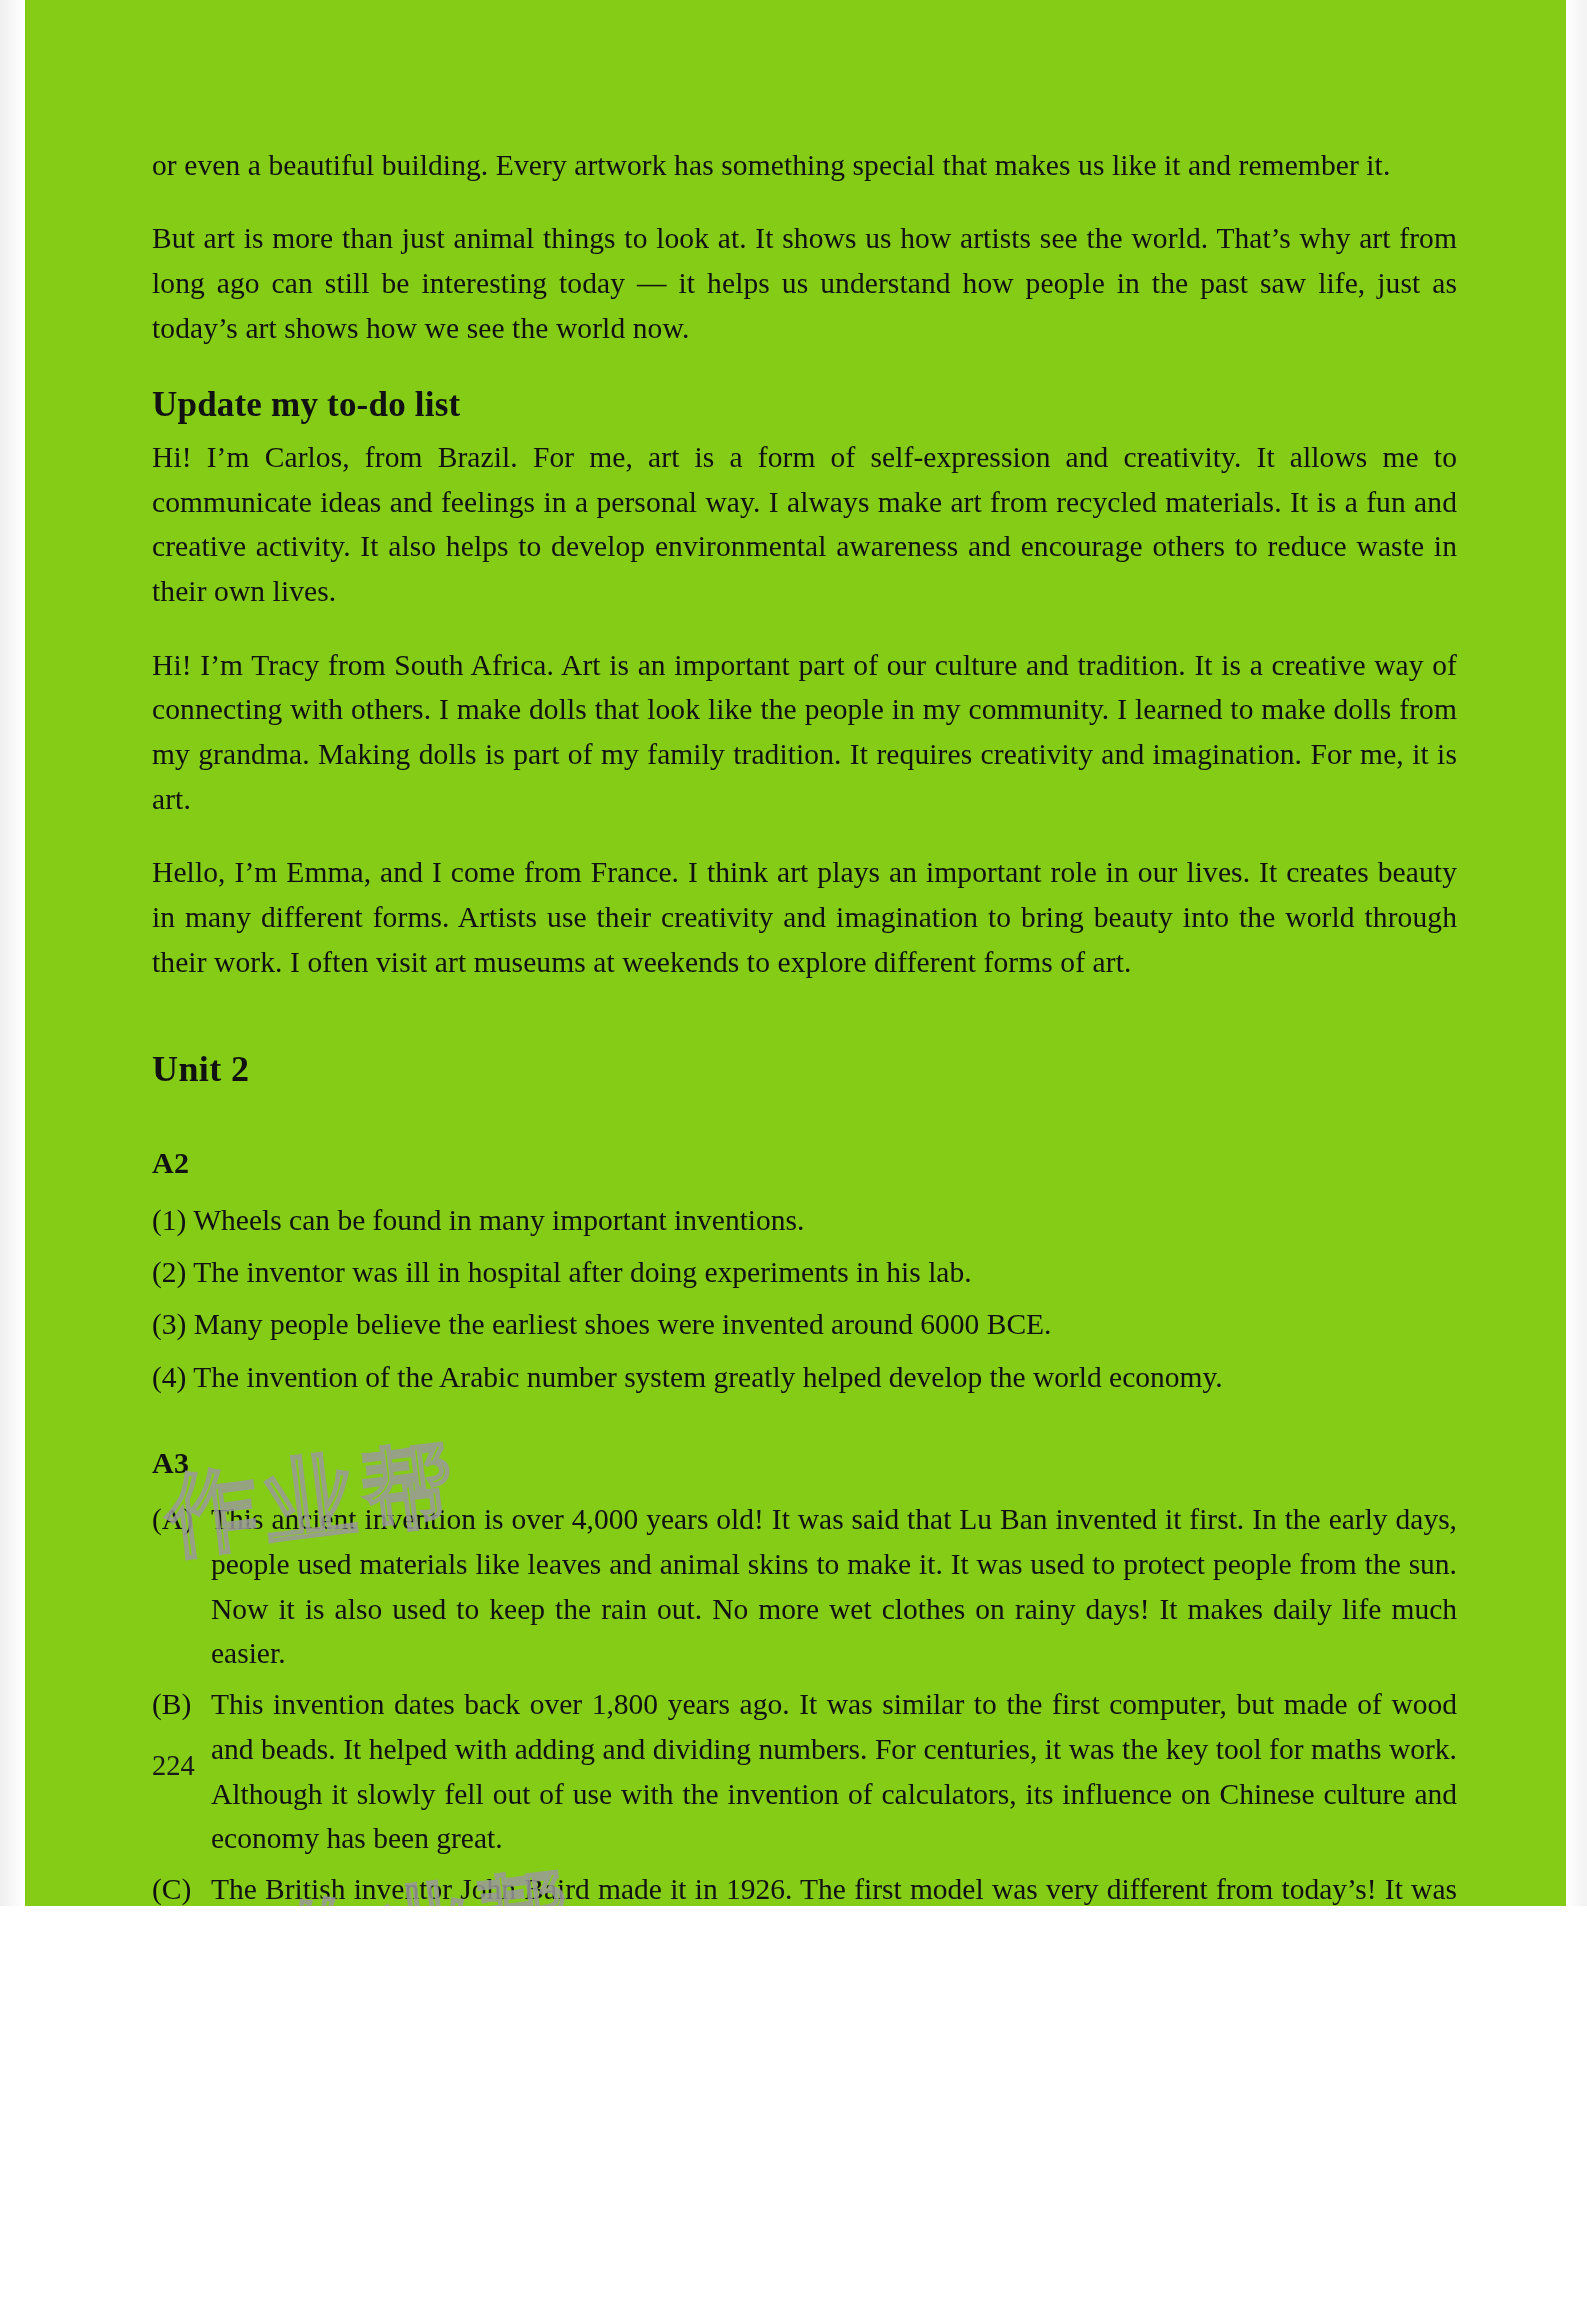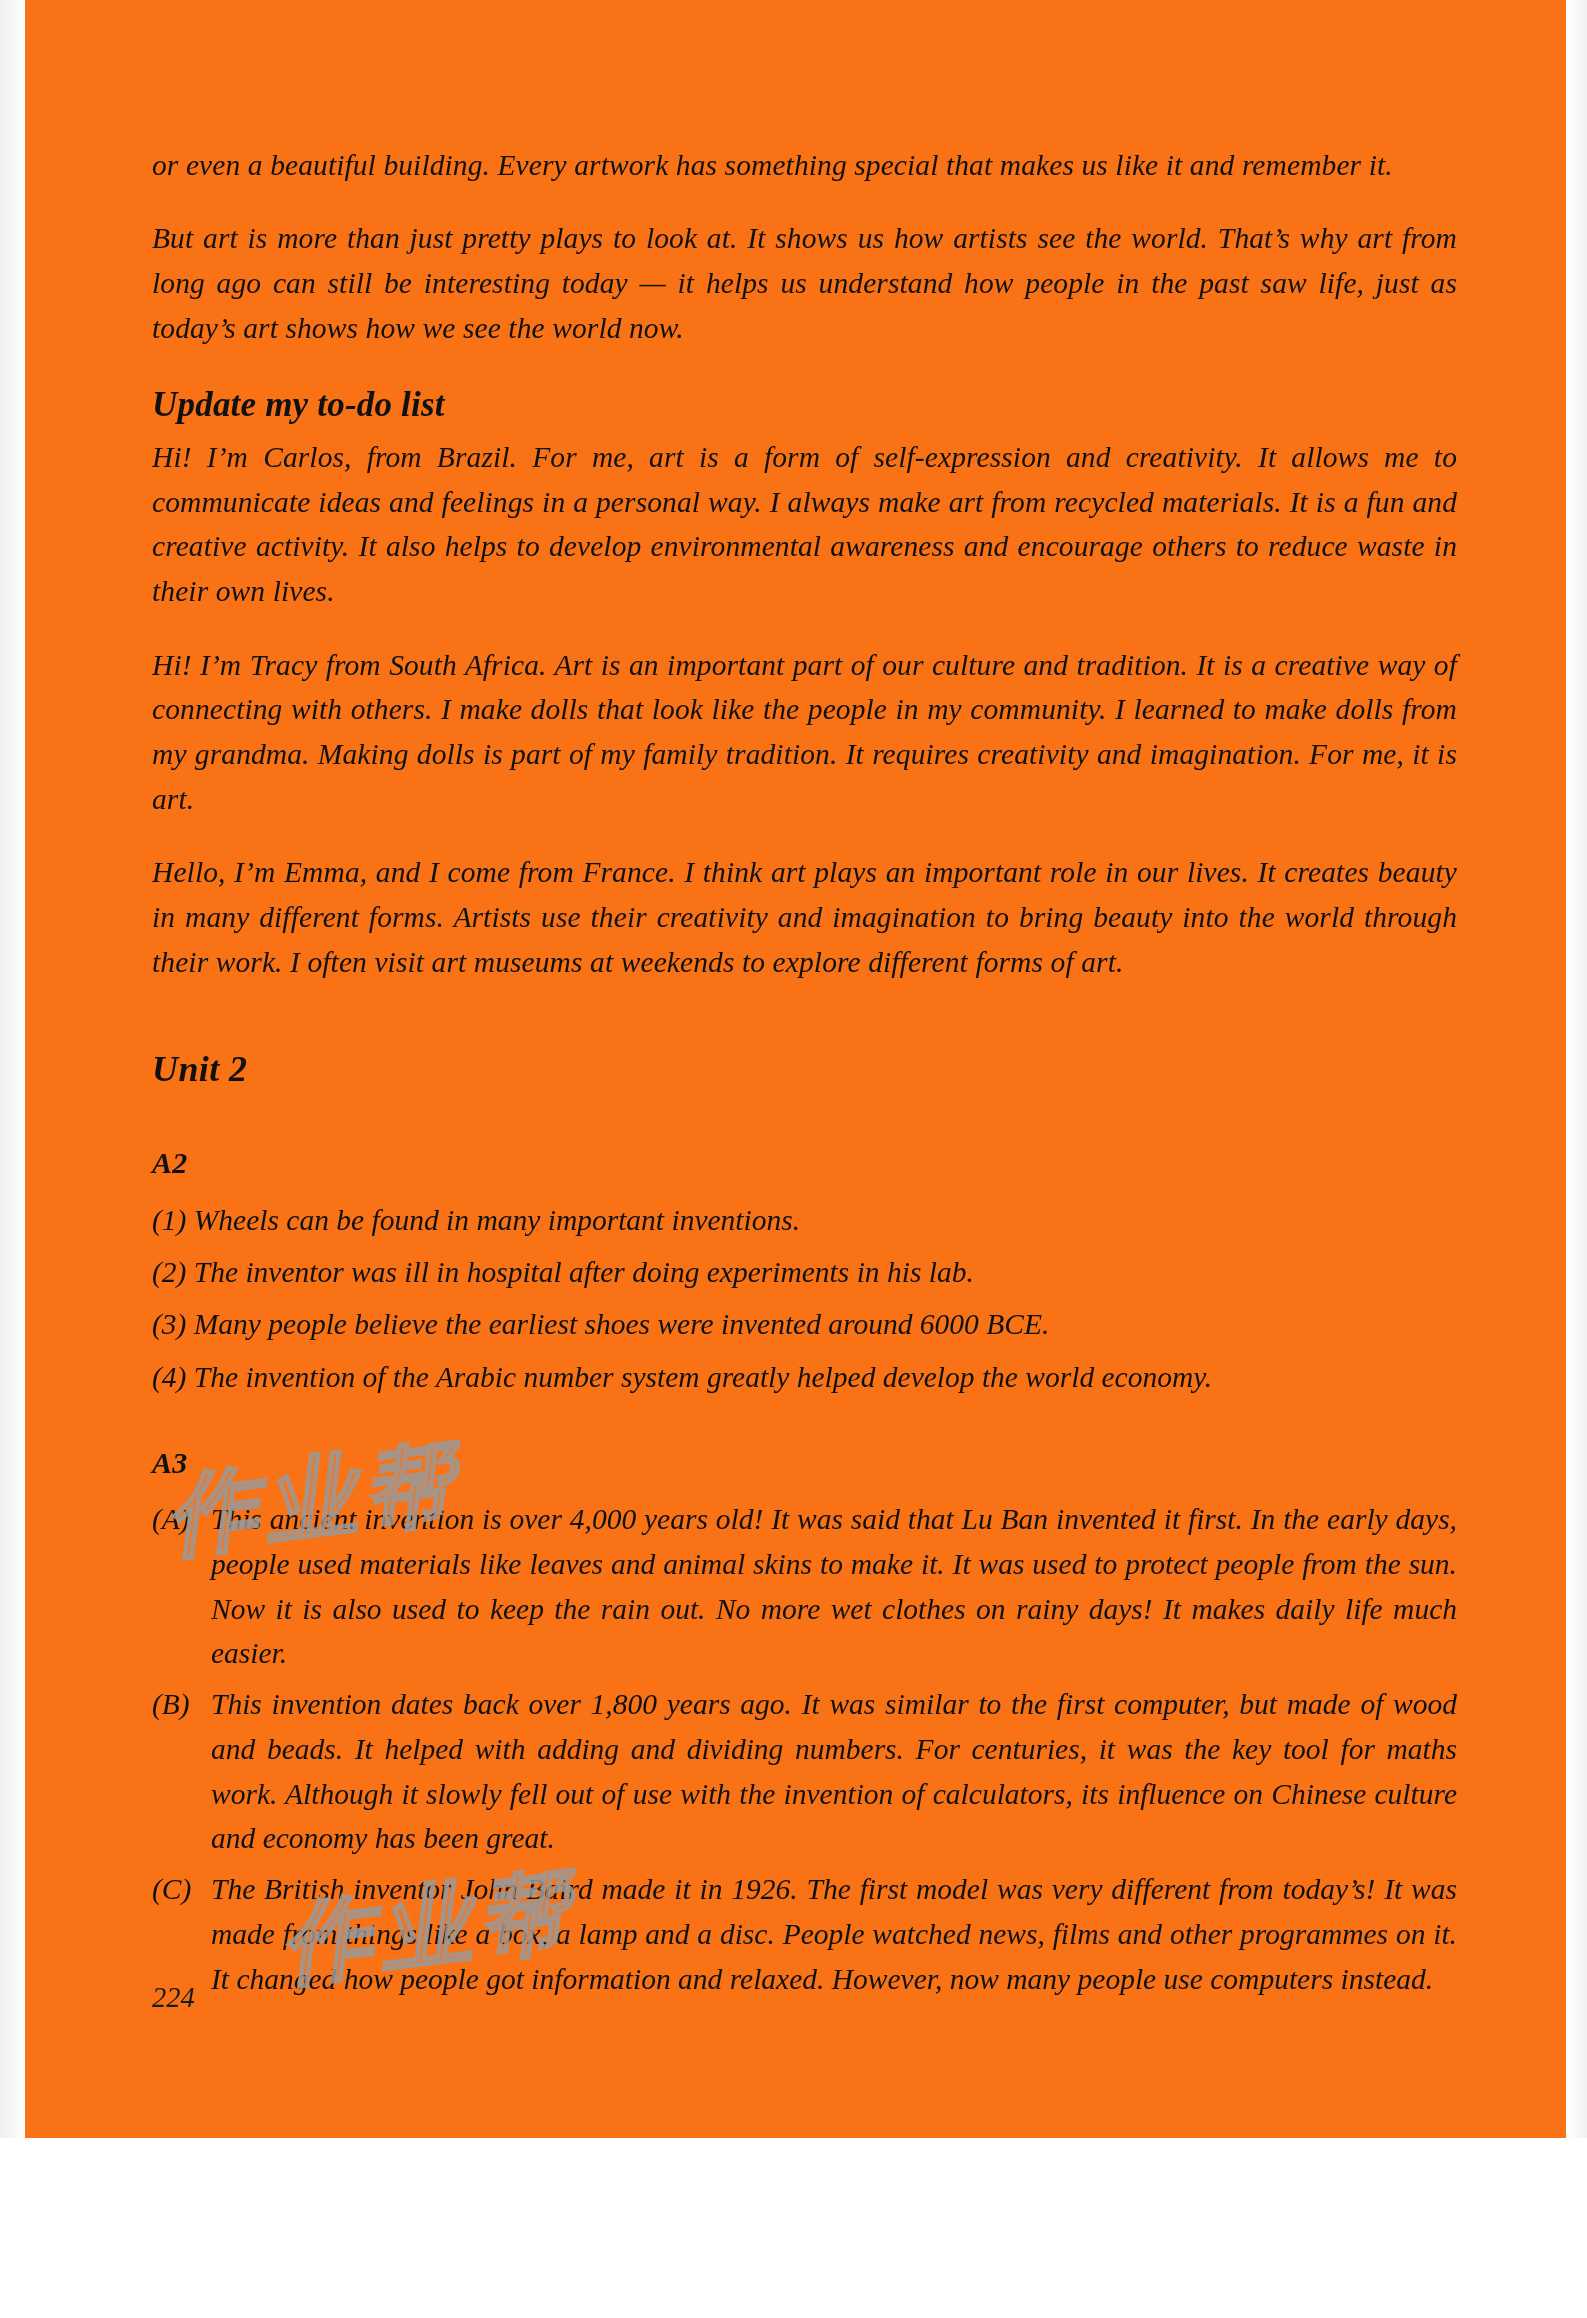--- a/index.html
+++ b/index.html
@@ -3,26 +3,25 @@
 <meta charset="utf-8">
 <style>
   html, body {
     margin: 0;
     padding: 0;
     background: #ffffff;
   }
   .page {
     position: relative;
     width: 1587px;
-    height: 2138px;
-    background: #f97316;
+    height: 1906px;
+    background: #84cc16;
     overflow: hidden;
     font-family: "Liberation Serif", "DejaVu Serif", serif;
     color: #111111;
-    font-style: italic;
   }
   
   .scan-edge-left {
     position: absolute;
     top: 0; left: 0;
     width: 25px; height: 100%;
     background: linear-gradient(to right, #efefef, #ffffff);
     pointer-events: none;
   }
   .scan-edge-right {
@@ -135,21 +134,21 @@
 
 <div class="page">
 
   <div class="scan-edge-left"></div>
   <div class="scan-edge-right"></div>
 
   <div class="content">
 
     <p class="para">or even a beautiful building. Every artwork has something special that makes us like it and remember it.</p>
 
-    <p class="para">But art is more than just pretty plays to look at. It shows us how artists see the world. That’s why art from long ago can still be interesting today — it helps us understand how people in the past saw life, just as today’s art shows how we see the world now.</p>
+    <p class="para">But art is more than just animal things to look at. It shows us how artists see the world. That’s why art from long ago can still be interesting today — it helps us understand how people in the past saw life, just as today’s art shows how we see the world now.</p>
 
     <div class="heading-bold">Update my to-do list</div>
 
     <p class="para">Hi! I’m Carlos, from Brazil. For me, art is a form of self-expression and creativity. It allows me to communicate ideas and feelings in a personal way. I always make art from recycled materials. It is a fun and creative activity. It also helps to develop environmental awareness and encourage others to reduce waste in their own lives.</p>
 
     <p class="para">Hi! I’m Tracy from South Africa. Art is an important part of our culture and tradition. It is a creative way of connecting with others. I make dolls that look like the people in my community. I learned to make dolls from my grandma. Making dolls is part of my family tradition. It requires creativity and imagination. For me, it is art.</p>
 
     <p class="para">Hello, I’m Emma, and I come from France. I think art plays an important role in our lives. It creates beauty in many different forms. Artists use their creativity and imagination to bring beauty into the world through their work. I often visit art museums at weekends to explore different forms of art.</p>
 
     <div class="unit-heading">Unit 2</div>

